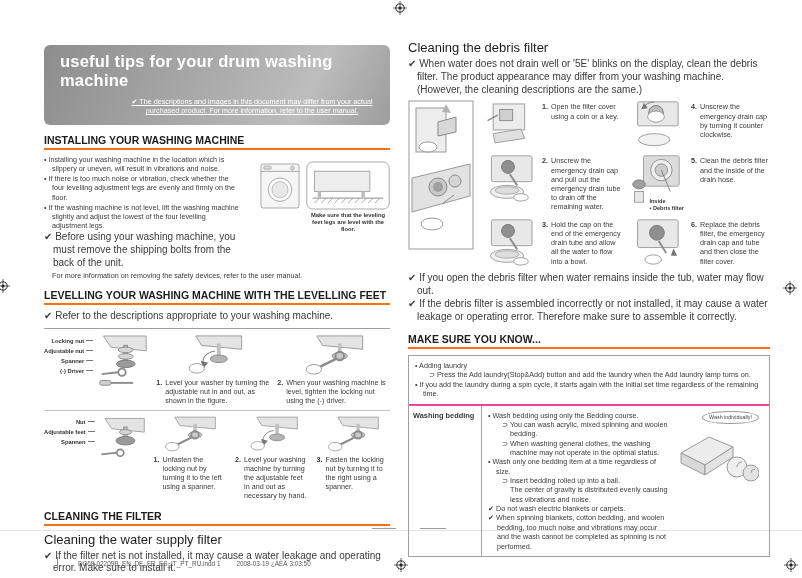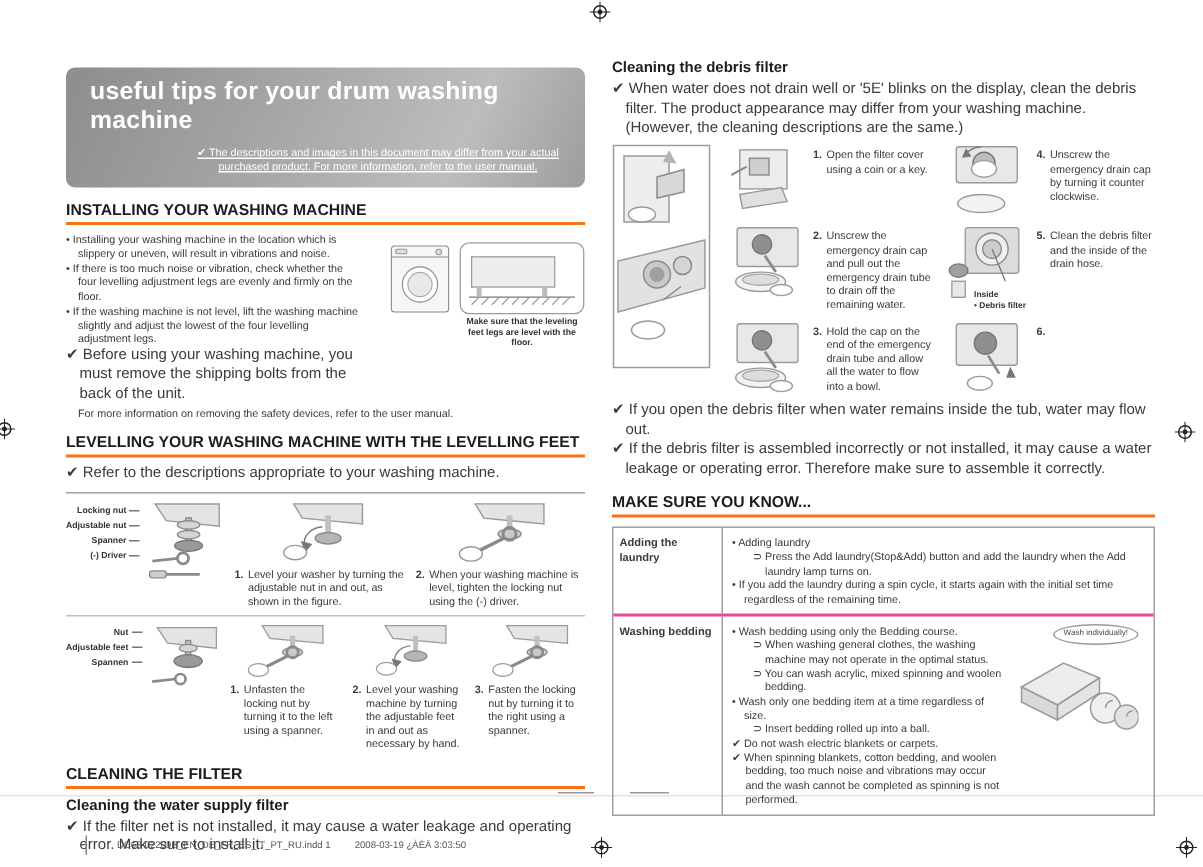--- a/index.html
+++ b/index.html
@@ -10,21 +10,21 @@
   .col-left{position:absolute;left:44px;top:45px;width:346px;}
   .col-right{position:absolute;left:408px;top:40px;width:362px;}
 
   
   .hdr{background:linear-gradient(115deg,#8d8d8d 0%,#a9a9a9 45%,#bdbdbd 75%,#9d9d9d 100%);border-radius:6px;padding:7px 10px 9px 16px;margin-bottom:7px;}
   .hdr-title{color:#fff;font-size:16.5px;font-weight:bold;letter-spacing:.2px;}
   .hdr-note{color:#fff;font-size:7.2px;line-height:1.3;width:80%;margin:7px 0 0 auto;text-align:center;text-decoration:underline;}
 
   
   .h1{font-size:10.5px;font-weight:bold;color:#1d1d1d;border-bottom:2px solid #f97316;padding-bottom:2px;margin:9px 0 5px 0;}
-  .h2{font-size:10px;font-weight:bold;color:#1d1d1d;margin:6px 0 3px 0;}
+  .h2{font-size:13px;font-weight:normal;color:#1d1d1d;margin:6px 0 3px 0;}
 
   .txt7{font-size:7.2px;line-height:1.28;}
   .li{font-size:7.2px;line-height:1.28;padding-left:8px;text-indent:-8px;margin-bottom:1px;}
   .check{font-size:10px;line-height:1.28;padding-left:9px;text-indent:-9px;margin-bottom:1px;}
   .indent{padding-left:8px;}
 
   .install-flex{display:flex;gap:18px;}
   .install-flex .bullets{width:215px;}
   .install-ill{flex:1;display:flex;align-items:flex-start;gap:4px;padding-top:6px;}
   .cap6{font-size:5.8px;font-weight:bold;text-align:center;line-height:1.25;color:#333;margin-top:2px;}
@@ -453,49 +453,50 @@
           <span class="num">3.</span>
           <span class="txt">Hold the cap on the end of the emergency drain tube and allow all the water to flow into a bowl.</span>
         </div>
       <div class="dg-img">
           <svg width="52" height="48">
             <use href="#sym-cap-close"></use>
           </svg>
         </div>
       <div class="step">
           <span class="num">6.</span>
+          <span class="txt">Replace the debris filter, the emergency drain cap and tube and then close the filter cover.</span>
         </div>
     </div>
 
     <div style="margin-top:6px">
       <div class="check">✔ If you open the debris filter when water remains inside the tub, water may flow out.</div>
       <div class="check">✔ If the debris filter is assembled incorrectly or not installed, it may cause a water leakage or operating error. Therefore make sure to assemble it correctly.</div>
     </div>
 
     <div class="h1">MAKE SURE YOU KNOW...</div>
 
     <div class="ms-table">
       <div class="ms-row">
-        <div class="ms-title">Adding the laundry</div>
         <div class="ms-body">
           <div class="lvl1">• Adding laundry</div>
           <div class="lvl2">⊃ Press the Add laundry(Stop&amp;Add) button and add the laundry when the Add laundry lamp turns on.</div>
           <div class="lvl1">• If you add the laundry during a spin cycle, it starts again with the initial set time regardless of the remaining time.</div>
         </div>
       </div>
       <div class="ms-row">
         <div class="ms-title">Washing bedding</div>
         <div class="ms-body">
           <div class="ms-flex">
             <div class="lines">
               <div class="lvl1">• Wash bedding using only the Bedding course.</div>
+              <div class="lvl2">⊃ You can wash acrylic, mixed spinning and woolen bedding.</div>
               <div class="lvl2">⊃ When washing general clothes, the washing machine may not operate in the optimal status.</div>
-              <div class="lvl2">⊃ You can wash acrylic, mixed spinning and woolen bedding.</div>
               <div class="lvl1">• Wash only one bedding item at a time regardless of size.</div>
               <div class="lvl2">⊃ Insert bedding rolled up into a ball.</div>
+              <div class="lvl3">The center of gravity is distributed evenly causing less vibrations and noise.</div>
               <div class="lvl0">✔ Do not wash electric blankets or carpets.</div>
               <div class="lvl0">✔ When spinning blankets, cotton bedding, and woolen bedding, too much noise and vibrations may occur and the wash cannot be completed as spinning is not performed.</div>
             </div>
             <div class="bedding-wrap">
               <div class="bubble">Wash individually!</div>
               <svg width="84" height="58">
                   <use href="#sym-bedding"></use>
                 </svg>
             </div>
           </div>

